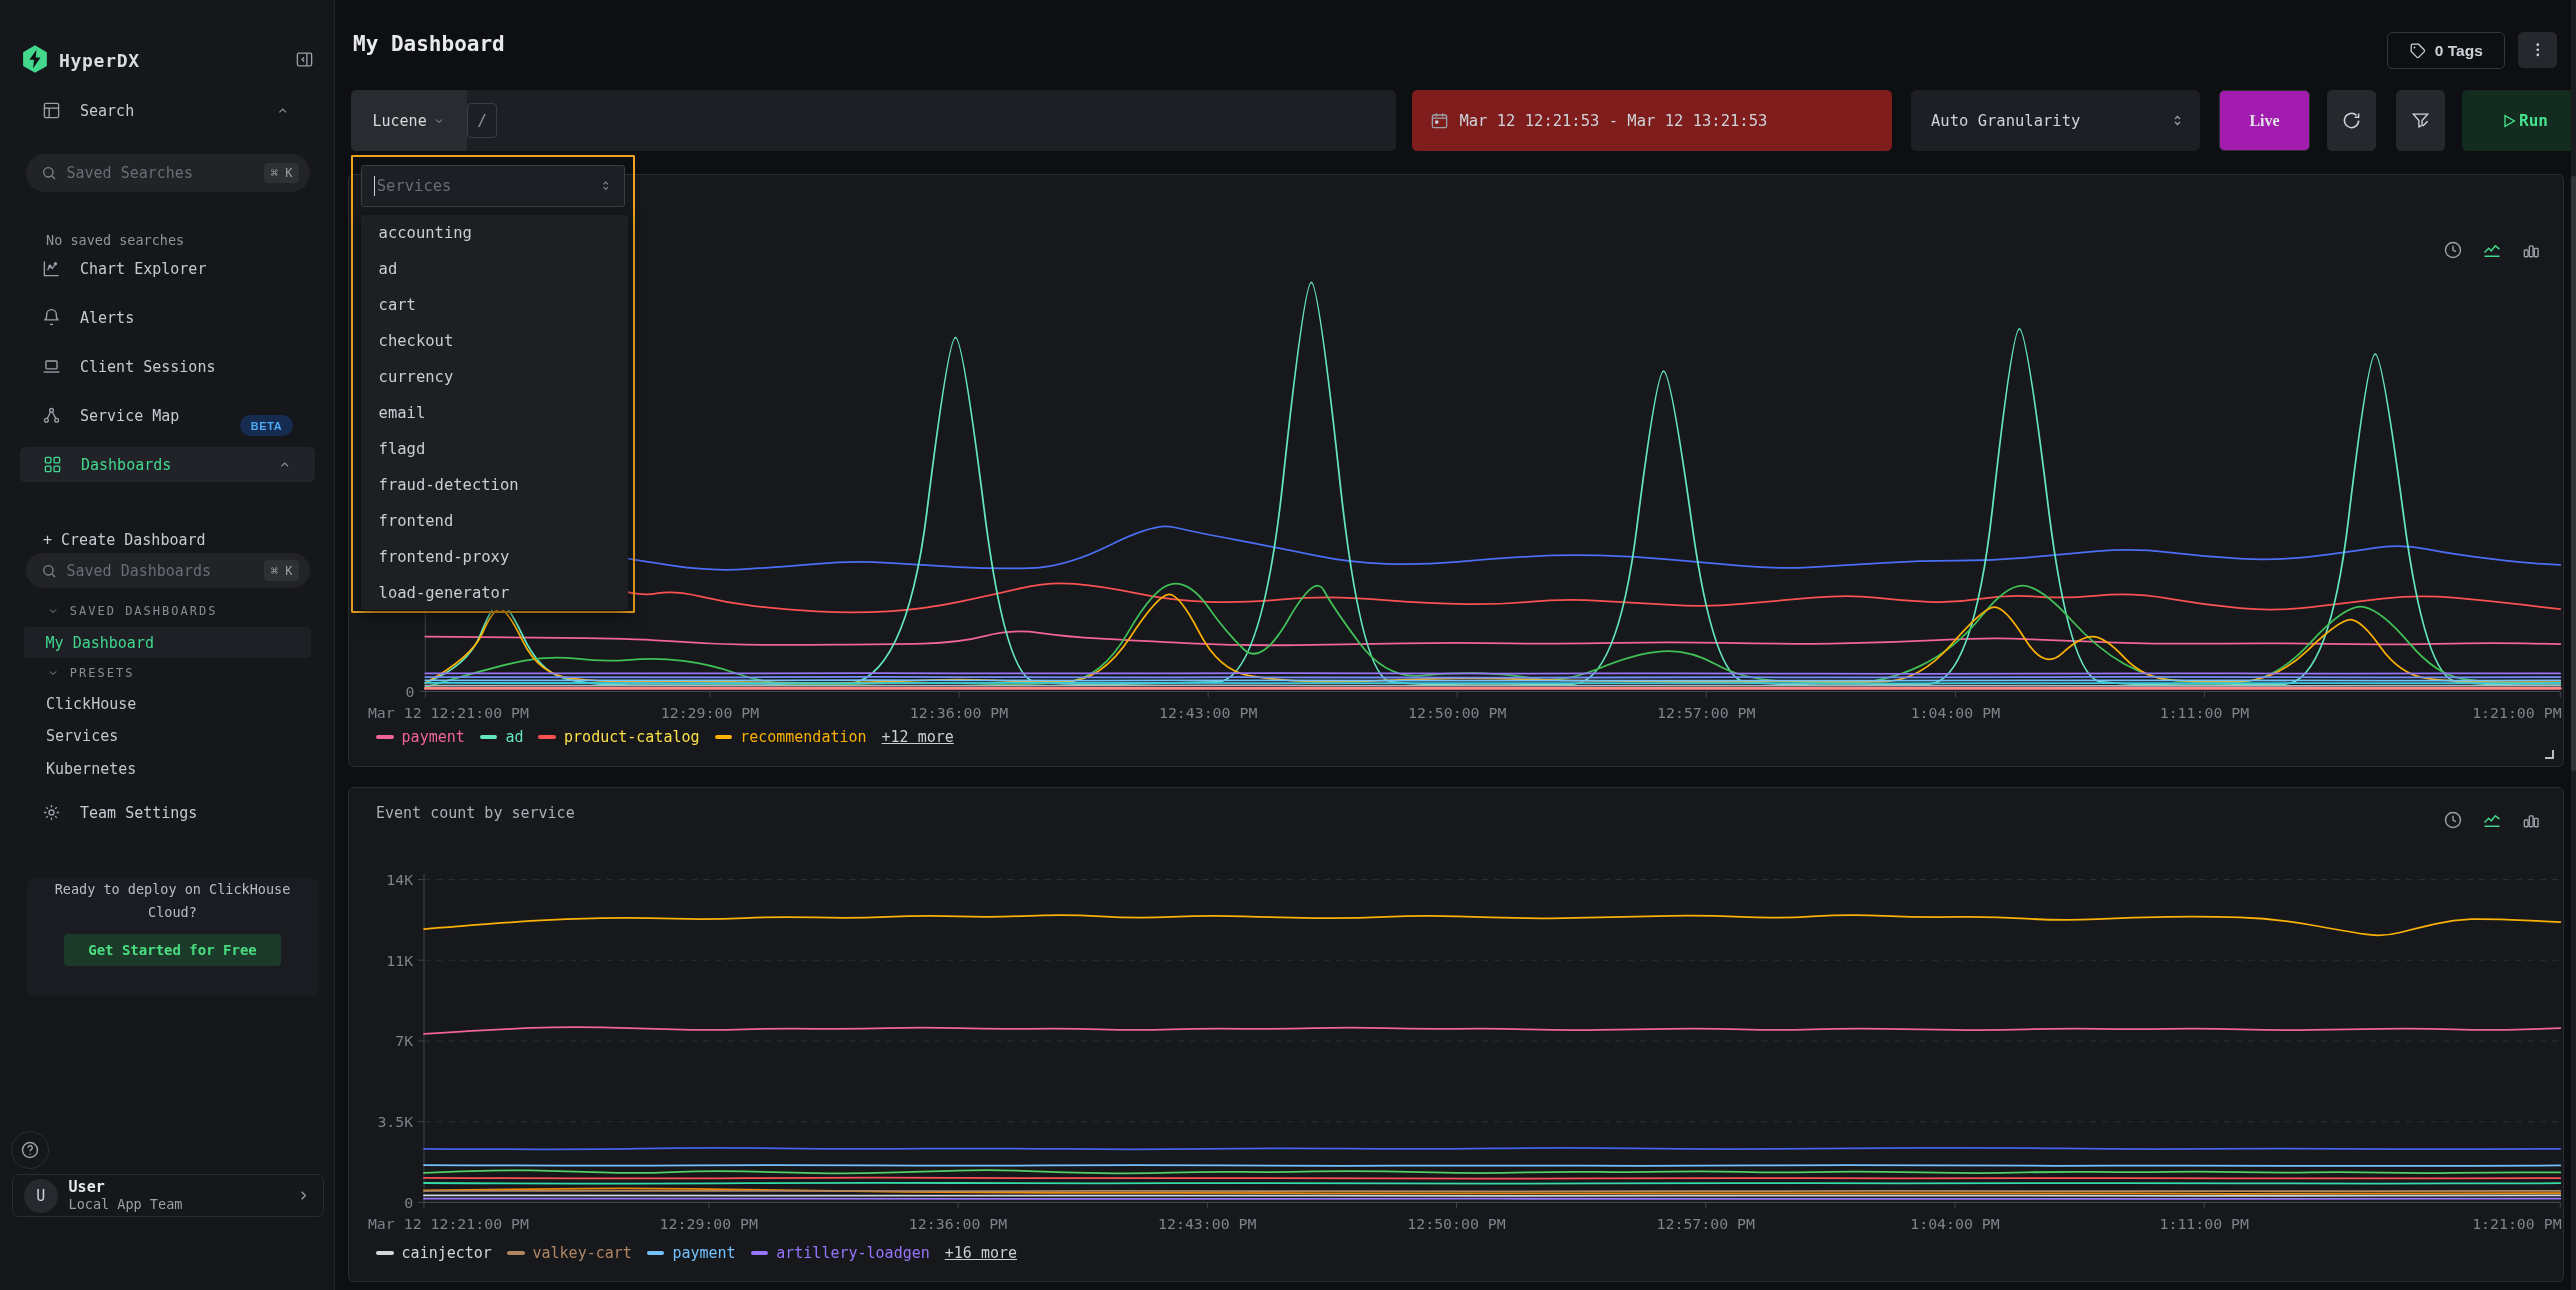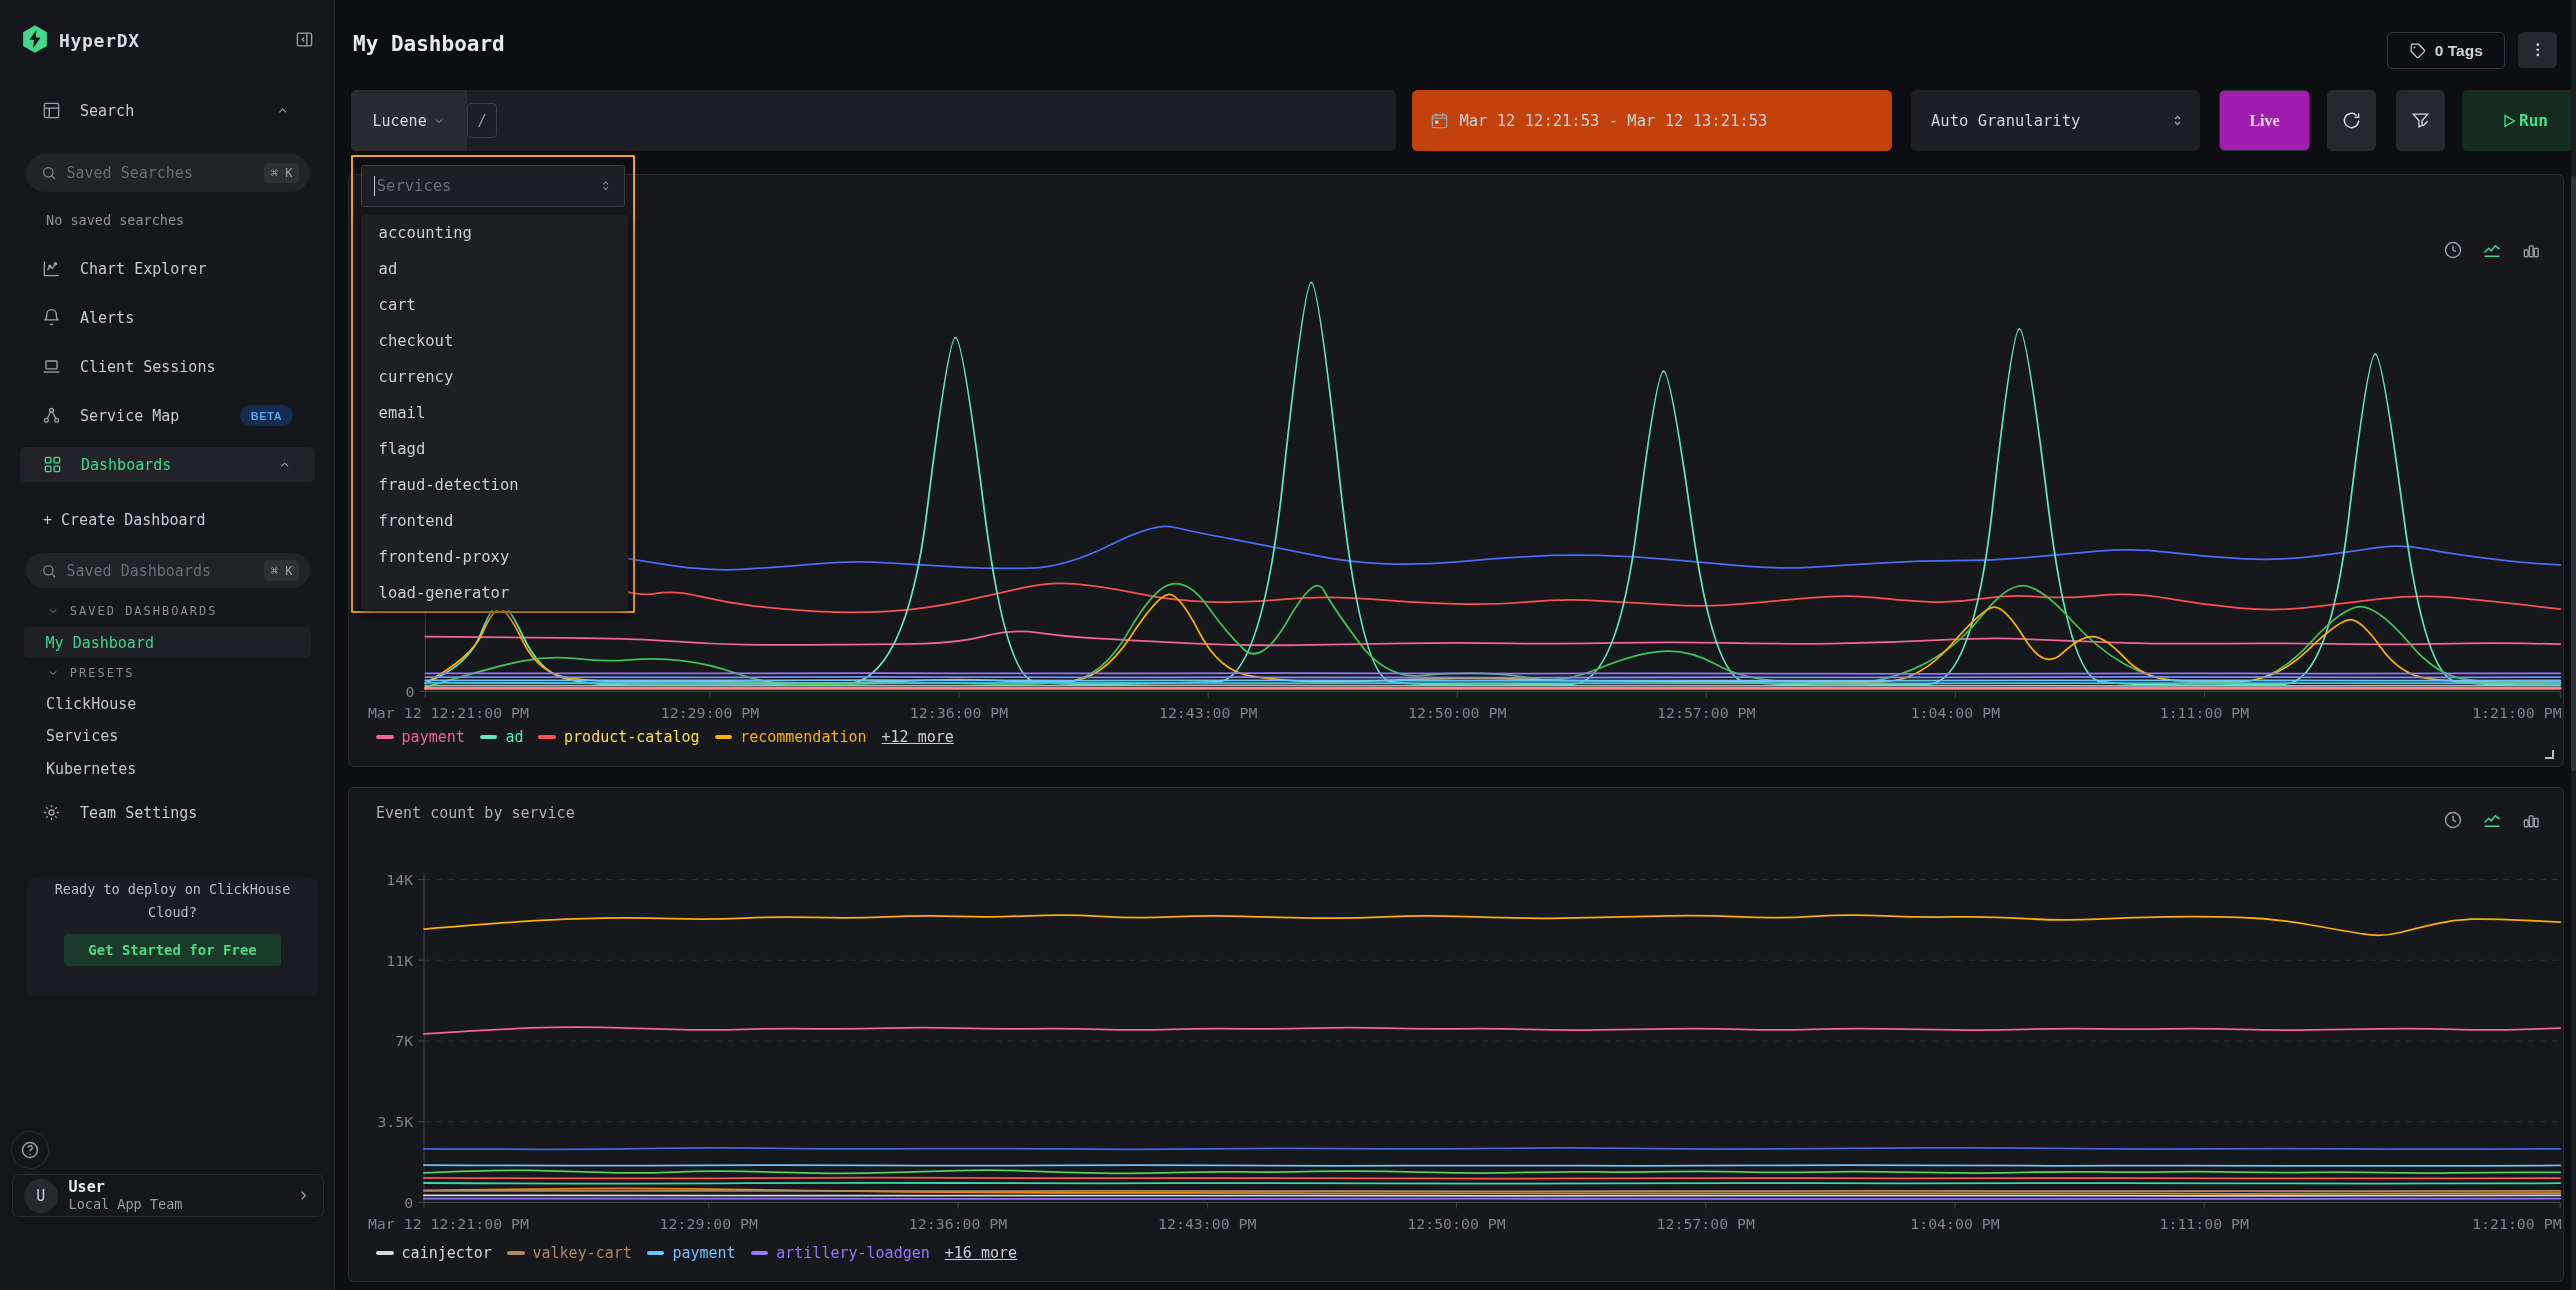--- a/index.html
+++ b/index.html
@@ -2,21 +2,21 @@
 <html style="font-size:10.8px"><head>
 <meta charset="utf-8">
 <style>
   * { margin:0; padding:0; box-sizing:border-box; }
   html,body { background:#0d0e11; }
   body { width:2576px; height:1291px; overflow:hidden; font-family:"DejaVu Sans Mono", monospace; color:#dfe2e6; }
   .app { position:relative; width:2576px; height:1291px; background:#0e0f12; }
 
   
   .sidebar { position:absolute; left:0; top:0; width:335px; height:1291px; background:#15171b; border-right:0.7px solid #24262b; z-index:5; }
-  .abs { position:absolute; }
+  .abs { position:absolute;margin-top:20px; }
   .brand { font-size:18px; font-weight:bold; color:#d9dce0; letter-spacing:0.7px; }
   .navrow { position:absolute; left:0; width:100%; height:31px; display:flex; align-items:center; cursor:pointer; }
   .navrow .nicon { position:absolute; left:42px; width:19px; height:19px; color:#9aa0a8; }
   .navrow .nlabel { position:absolute; left:80px; font-size:15px; color:#c6cbd1; }
   .navrow .chev { position:absolute; right:45px; width:13.5px; height:13.5px; color:#8b9199; }
   .navrow.active { background:#212329; border-radius:5.4px; left:20px; width:295px; }
   .navrow.active .nicon, .navrow.active .nlabel { color:#41d98c; }
   .pill { position:absolute; left:26px; width:284px; background:#222327; border-radius:19px; display:flex; align-items:center; padding:0 10.8px 0 15px; }
   .pill .sic { width:16px; height:16px; color:#7d838b; margin-right:9.5px; flex:none; }
   .pill .ph { font-size:15px; color:#686e76; flex:1; }
@@ -40,21 +40,21 @@
   .pagetitle { position:absolute; left:353px; top:32px; font-size:21px; color:#e8eaed; }
   .tagsbtn { position:absolute; left:2387px; top:32px; width:118px; height:37px; border:0.7px solid #34373d; border-radius:5.4px; display:flex; align-items:center; justify-content:center; gap:8px; color:#ced2d8; font-family:"Liberation Sans",sans-serif; font-weight:bold; font-size:15.5px; cursor:pointer; }
   .kebabbtn { position:absolute; left:2518px; top:32px; width:39px; height:36px; background:#26282d; border-radius:5.4px; display:flex; align-items:center; justify-content:center; color:#ced2d8; cursor:pointer; }
 
   
   .fbar { position:absolute; top:90px; height:61px; border-radius:5.4px; display:flex; align-items:center; }
   .searchwrap { left:351px; width:1045px; background:#1d1f24; }
   .luceneseg { width:116px; height:61px; background:#292b30; border-radius:5.4px 0 0 5.4px; display:flex; align-items:center; justify-content:center; gap:6.8px; font-size:15px; color:#d6d9dd; cursor:pointer; flex:none; }
   .searchph { flex:1; padding-left:15px; font-size:15.5px; color:#62686f; }
   .slashkey { width:30px; height:35px; border:0.7px solid #3a3d43; border-radius:4px; color:#8c9299; font-size:16px; display:flex; align-items:center; justify-content:center; margin-right:12px; }
-  .timebox { left:1412px; width:480px; background:#c2410c; padding-left:17.6px; gap:10.8px; color:#cfd3d9; font-size:15.5px; cursor:pointer; }
+  .timebox { left:1412px; width:480px; background:#7f1d1d; padding-left:17.6px; gap:10.8px; color:#cfd3d9; font-size:15.5px; cursor:pointer; }
   .granbox { left:1911px; width:289px; background:#1d1f24; padding:0 15px 0 20px; color:#cfd3d9; font-size:15.5px; cursor:pointer; justify-content:space-between; }
   .livebtn { left:2219px; width:91px; background:#a21caf; border:0.7px solid #2e3036; color:#e4e6ea; font-family:Liberation Serif, serif; font-weight:bold; font-size:16px; justify-content:center; cursor:pointer; }
   .iconbtn { width:49px; background:#26282d; color:#d3d6db; justify-content:center; cursor:pointer; }
   .runbtn { left:2462px; width:125px; background:#132c1f; color:#44e08e; font-weight:bold; font-size:16px; justify-content:center; gap:2px; cursor:pointer; }
 
   
   .panel { position:absolute; left:348px; width:2216px; background:#16181c; border:0.7px solid #2a2c31; border-radius:5.4px; }
   .ptitle { position:absolute; left:27px; font-size:15px; color:#aab0b7; }
   .picons { position:absolute; right:21.6px; display:flex; gap:19px; align-items:center; }
   .picons .pi { width:20px; height:20px; color:#9aa0a8; cursor:pointer; }

